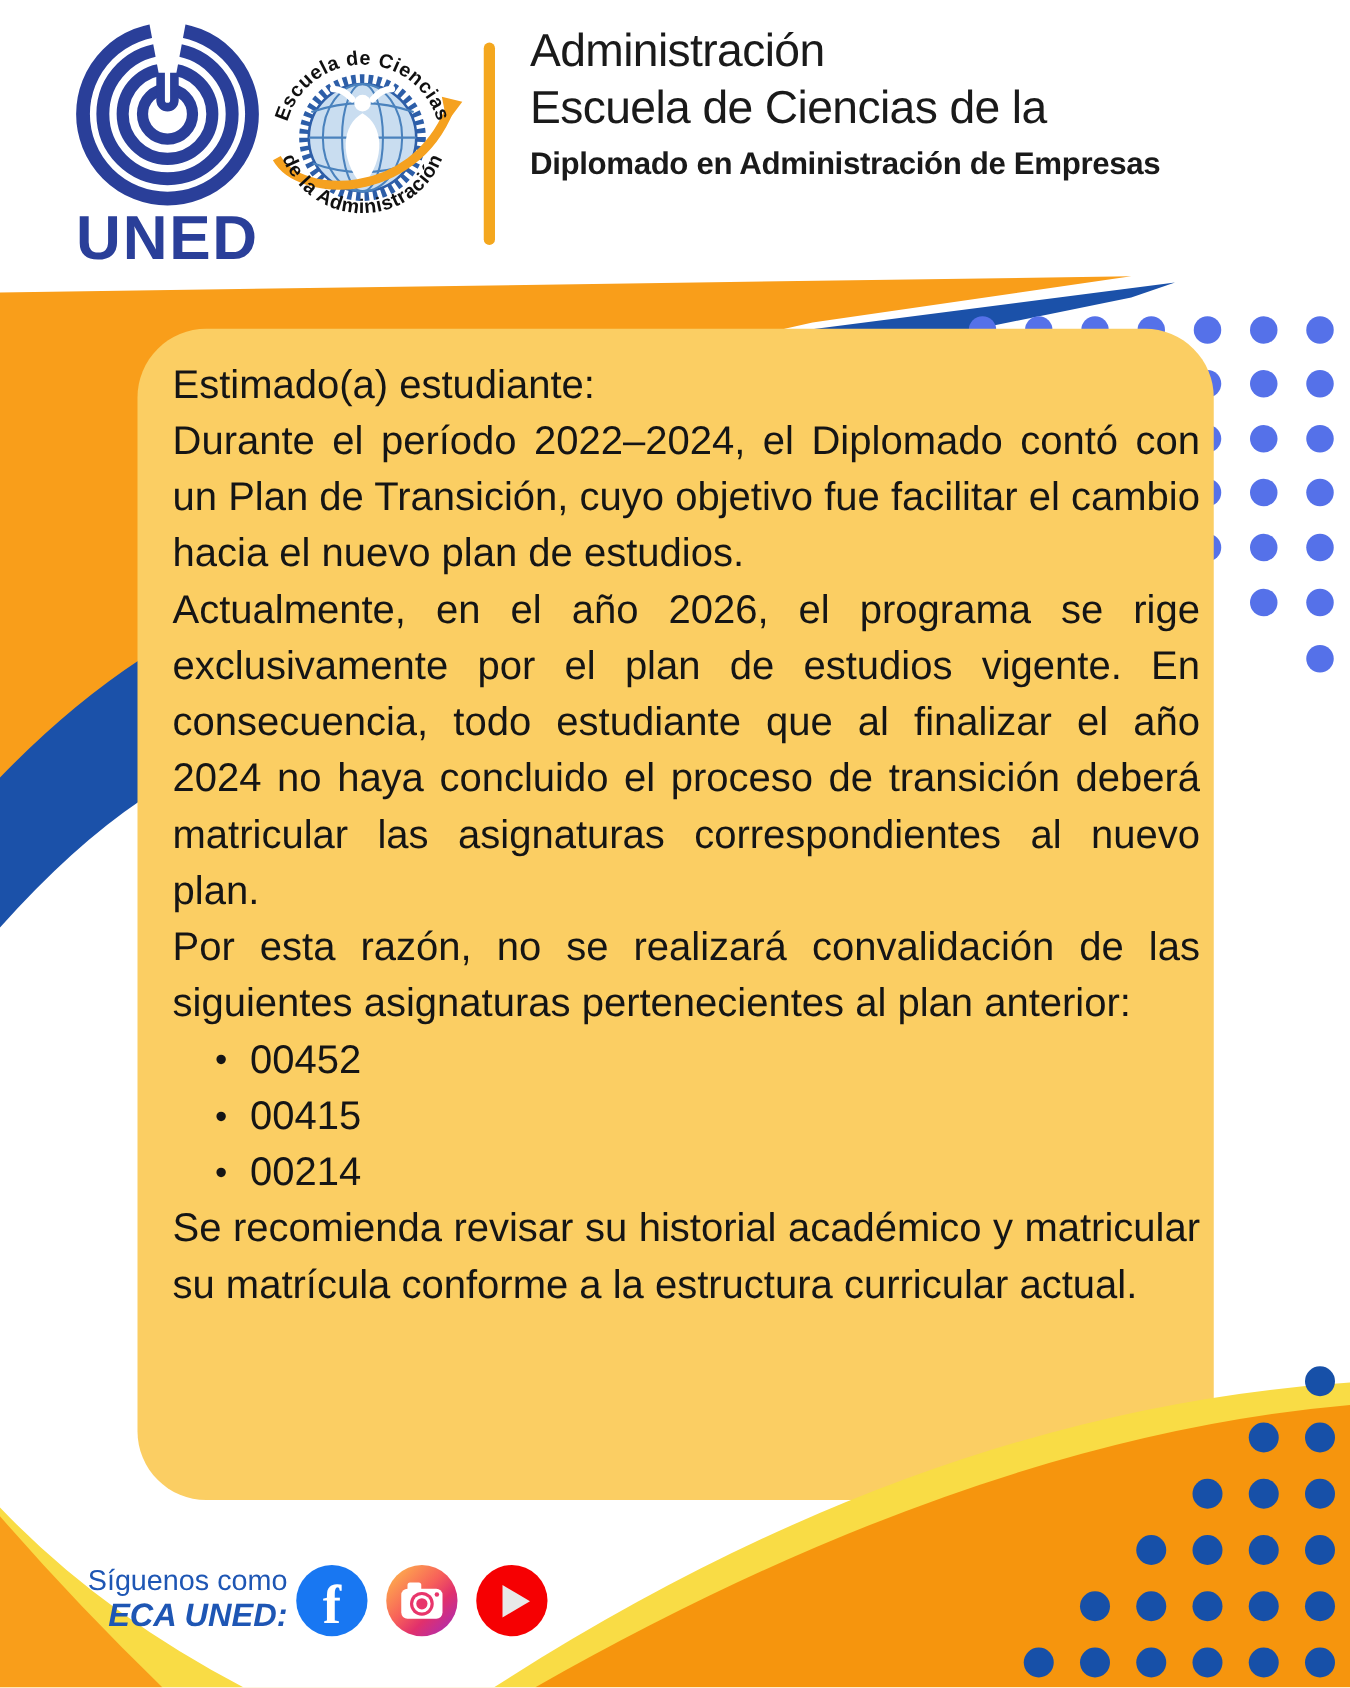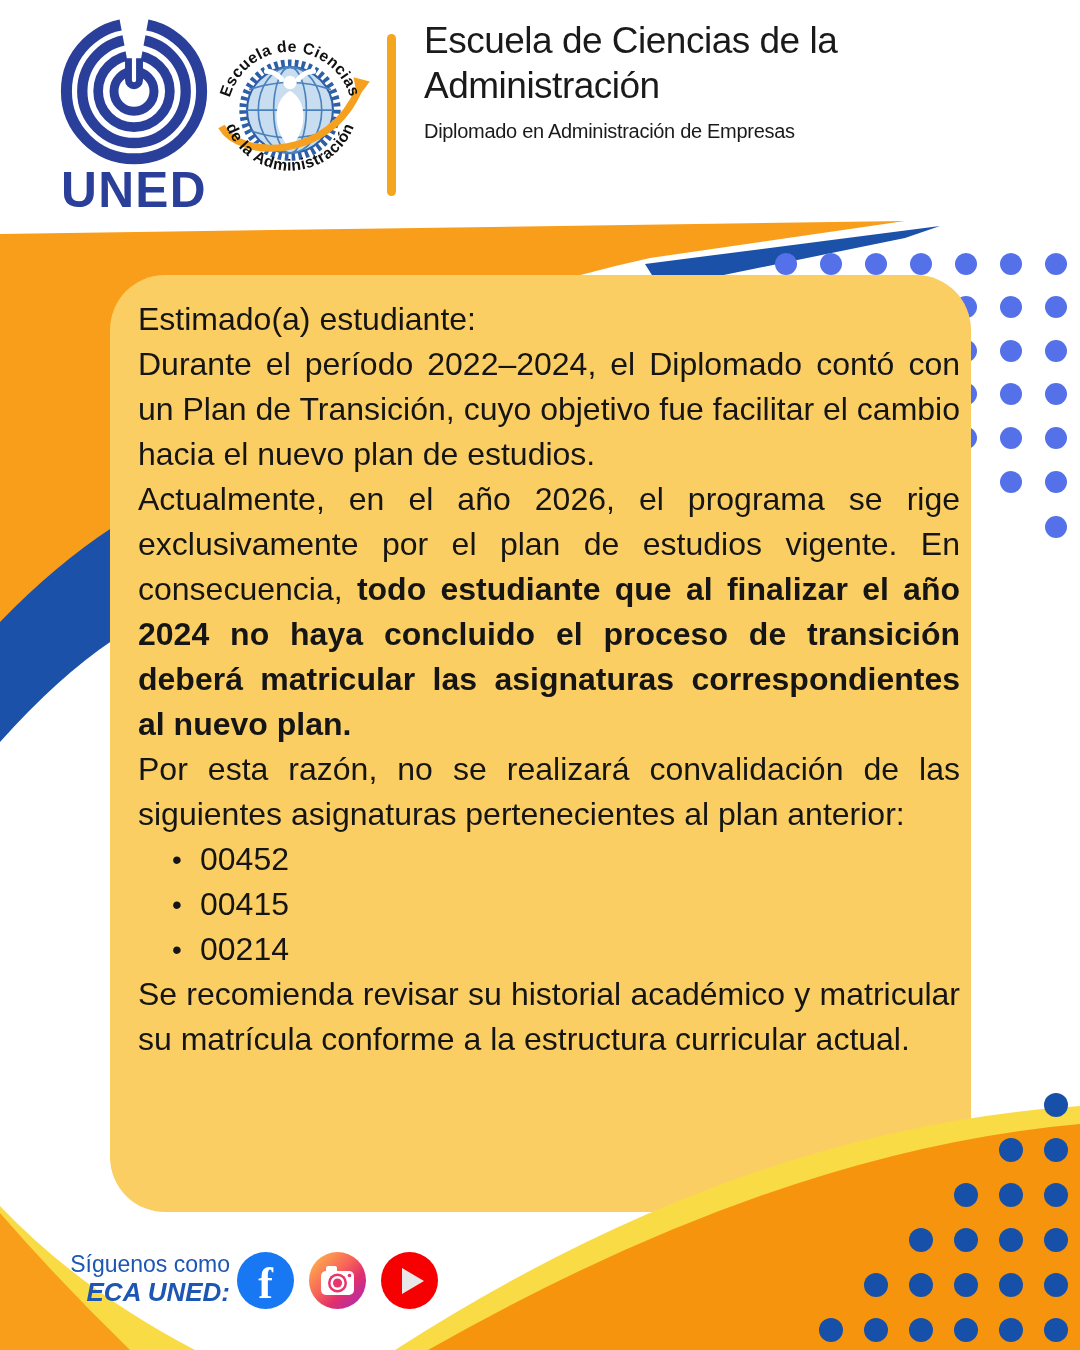--- a/index.html
+++ b/index.html
@@ -30,29 +30,29 @@
   .gear{fill:none;stroke:#2D5EA8;stroke-width:7;stroke-dasharray:3.5 3.2;}
   .globe{fill:#C9DDF0;stroke:#2D5EA8;stroke-width:2;}
   .globe-line{fill:none;stroke:#4A82BD;stroke-width:1.6;}
   .swoosh{fill:none;stroke:#F5A11F;stroke-width:7;}
   .swoosh-head{fill:#F5A11F;stroke:none;}
   .divider{position:absolute;left:387px;top:34px;width:9px;height:162px;border-radius:5px;
     background:#F4A71E;}
   .head-text{position:absolute;left:424px;top:18px;width:646px;color:var(--header_text);}
   .head-title{font-size:38px;font-weight:bold;letter-spacing:-1px;line-height:48px;}
   .head-sub{font-size:37px;font-weight:normal;line-height:45px;letter-spacing:-.5px;}
-  .head-prog{font-size:20px;font-weight:normal;line-height:34px;margin-top:6px;letter-spacing:-.3px;}
+  .head-prog{font-size:25px;font-weight:bold;line-height:34px;margin-top:6px;letter-spacing:-.3px;}
 
   
-  .card{position:absolute;left:110px;top:275px;width:861px;height:937px;z-index:2;
+  .card{position:absolute;left:110px;top:263px;width:861px;height:937px;z-index:2;
     background:var(--yellow_card);border-radius:55px;box-sizing:border-box;
     padding:22px 11px 0 28px;color:#151515;font-size:32px;line-height:45px;}
   .card p{margin:0;text-align:justify;}
   .card p.plain{text-align:left;}
-  .card b{font-weight:bold;margin-top:16px;}
+  .card b{font-weight:normal;margin-top:16px;}
   ul.courses{list-style:none;margin:0;padding:0 0 0 34px;}
   ul.courses li{position:relative;padding-left:28px;line-height:45px;}
   ul.courses li::before{content:"\2022";position:absolute;left:0;top:0;font-size:28px;}
 
   
   .follow{position:absolute;left:70px;top:1251px;width:160px;z-index:5;text-align:right;
     color:var(--follow_text);}
   .follow-1{font-size:23px;line-height:27px;}
   .follow-2{font-size:26px;line-height:29px;font-weight:bold;font-style:italic;}
   .social{position:absolute;left:237px;top:1252px;z-index:5;display:flex;gap:15px;}
@@ -175,22 +175,22 @@
       <path d="M77,60 Q70,52 62,52 M93,60 Q100,52 108,52" stroke="#fff" stroke-width="5" fill="none" stroke-linecap="round"></path>
       <path d="M18,106 C36,138 124,140 153,68" class="swoosh"></path>
       <polygon points="147,58 163,62 151,78" class="swoosh-head"></polygon>
       <text class="seal-text"><textPath href="#arcTop" startOffset="50%" text-anchor="middle">Escuela de Ciencias</textPath></text>
       <text class="seal-text"><textPath href="#arcBot" startOffset="50%" text-anchor="middle">de la Administración</textPath></text>
     </svg>
 
     <div class="divider"></div>
 
     <div class="head-text">
+      <div class="head-sub">Administración</div>
       <div class="head-sub">Escuela de Ciencias de la</div>
-      <div class="head-sub">Administración</div>
       <div class="head-prog">Diplomado en Administración de Empresas</div>
     </div>
   </div>
 
   <div class="follow">
     <div class="follow-1">Síguenos como</div>
     <div class="follow-2">ECA UNED:</div>
   </div>
   <div class="social">
     <div class="icon fb">

